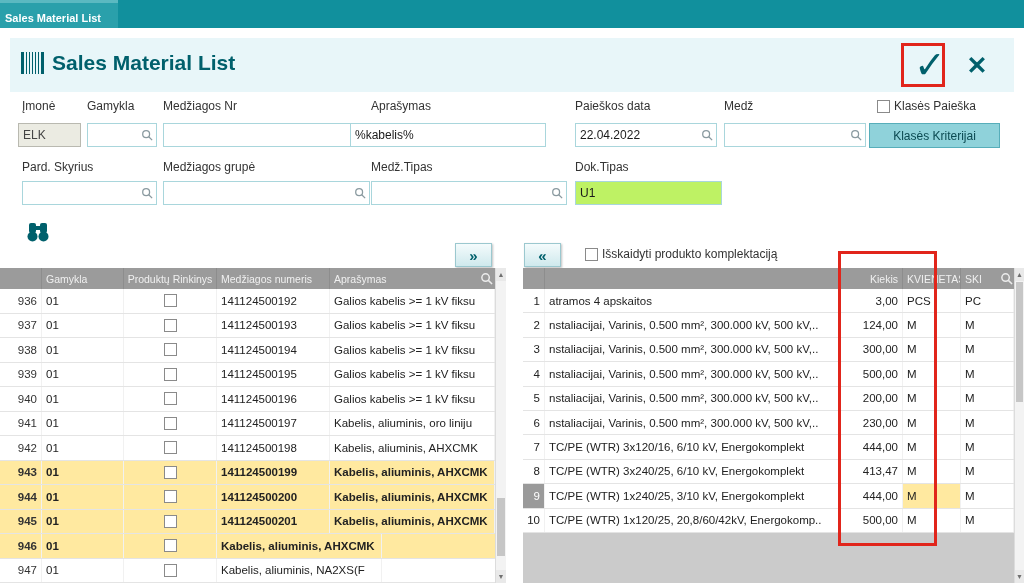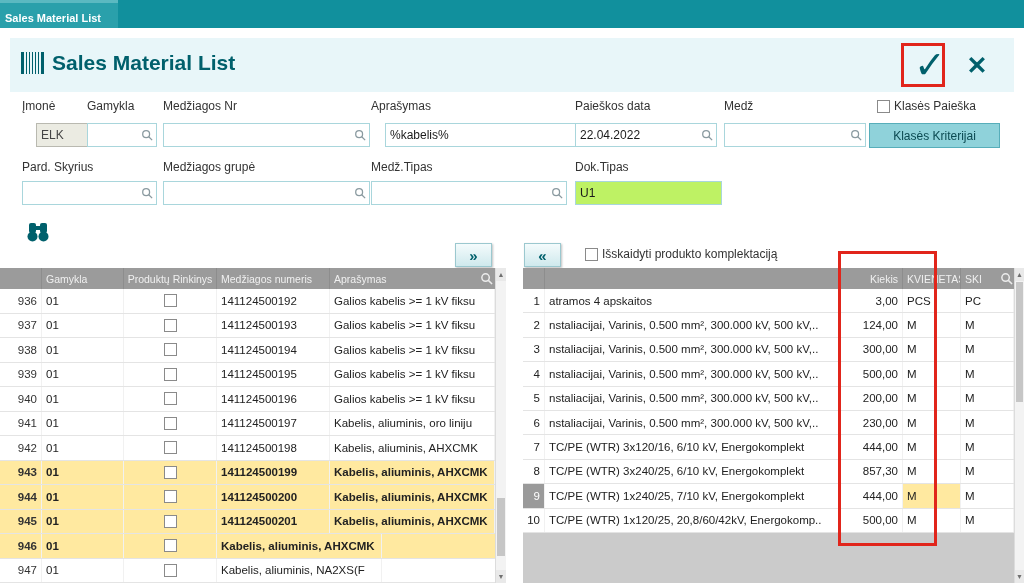--- a/index.html
+++ b/index.html
@@ -116,38 +116,38 @@
 
   <div class="flabel" style="left:22px; top:99px">Įmonė</div>
   <div class="flabel" style="left:87px; top:99px">Gamykla</div>
   <div class="flabel" style="left:163px; top:99px">Medžiagos Nr</div>
   <div class="flabel" style="left:371px; top:99px">Aprašymas</div>
   <div class="flabel" style="left:575px; top:99px">Paieškos data</div>
   <div class="flabel" style="left:724px; top:99px">Medž</div>
   <span class="cbx" style="left:877px; top:100px"></span>
   <div class="flabel" style="left:894px; top:99px">Klasės Paieška</div>
 
-  <div class="fwrap disabled" style="left:36px; top:123px; width:55px">
+  <div class="fwrap disabled" style="left:18px; top:123px; width:63px">
     <input value="ELK" style="">
   </div>
   <div class="fwrap" style="left:87px; top:123px; width:70px">
     <input value="" style="">
     <svg class="mag" width="12" height="12" viewBox="0 0 14 14">
         <circle cx="6" cy="6" r="4" fill="none" stroke="#8A9AA0" stroke-width="1.5"></circle>
         <line x1="9" y1="9" x2="13" y2="13" stroke="#8A9AA0" stroke-width="1.5"></line>
       </svg>
   </div>
   <div class="fwrap" style="left:163px; top:123px; width:207px">
     <input value="" style="">
     <svg class="mag" width="12" height="12" viewBox="0 0 14 14">
         <circle cx="6" cy="6" r="4" fill="none" stroke="#8A9AA0" stroke-width="1.5"></circle>
         <line x1="9" y1="9" x2="13" y2="13" stroke="#8A9AA0" stroke-width="1.5"></line>
       </svg>
   </div>
-  <div class="fwrap" style="left:385px; top:123px; width:196px">
+  <div class="fwrap" style="left:350px; top:123px; width:196px">
     <input value="%kabelis%" style="">
   </div>
   <div class="fwrap" style="left:575px; top:123px; width:142px">
     <input value="22.04.2022" style="">
     <svg class="mag" width="12" height="12" viewBox="0 0 14 14">
         <circle cx="6" cy="6" r="4" fill="none" stroke="#8A9AA0" stroke-width="1.5"></circle>
         <line x1="9" y1="9" x2="13" y2="13" stroke="#8A9AA0" stroke-width="1.5"></line>
       </svg>
   </div>
   <div class="fwrap" style="left:724px; top:123px; width:142px">
@@ -389,27 +389,27 @@
     <div class="trow rrow">
         <div class="c r-num">7</div>
         <div class="c r-d">TC/PE (WTR) 3x120/16, 6/10 kV, Energokomplekt</div>
         <div class="c r-k">444,00</div>
         <div class="c r-u">M</div>
         <div class="c r-u2">M</div>
       </div>
     <div class="trow rrow">
         <div class="c r-num">8</div>
         <div class="c r-d">TC/PE (WTR) 3x240/25, 6/10 kV, Energokomplekt</div>
-        <div class="c r-k">857,30</div>
+        <div class="c r-k">413,47</div>
         <div class="c r-u">M</div>
         <div class="c r-u2">M</div>
       </div>
     <div class="trow rrow">
         <div class="c r-num cur">9</div>
-        <div class="c r-d">TC/PE (WTR) 1x240/25, 7/10 kV, Energokomplekt</div>
+        <div class="c r-d">TC/PE (WTR) 1x240/25, 3/10 kV, Energokomplekt</div>
         <div class="c r-k">444,00</div>
         <div class="c r-u editcell">M</div>
         <div class="c r-u2">M</div>
       </div>
     <div class="trow rrow">
         <div class="c r-num">10</div>
         <div class="c r-d">TC/PE (WTR) 1x120/25, 20,8/60/42kV, Energokomp..</div>
         <div class="c r-k">500,00</div>
         <div class="c r-u">M</div>
         <div class="c r-u2">M</div>

